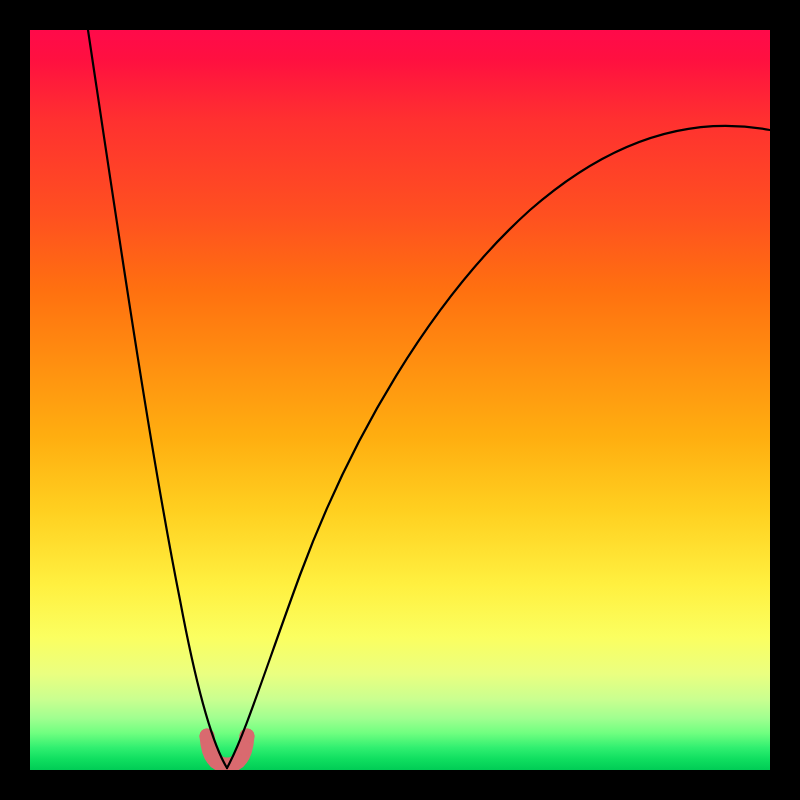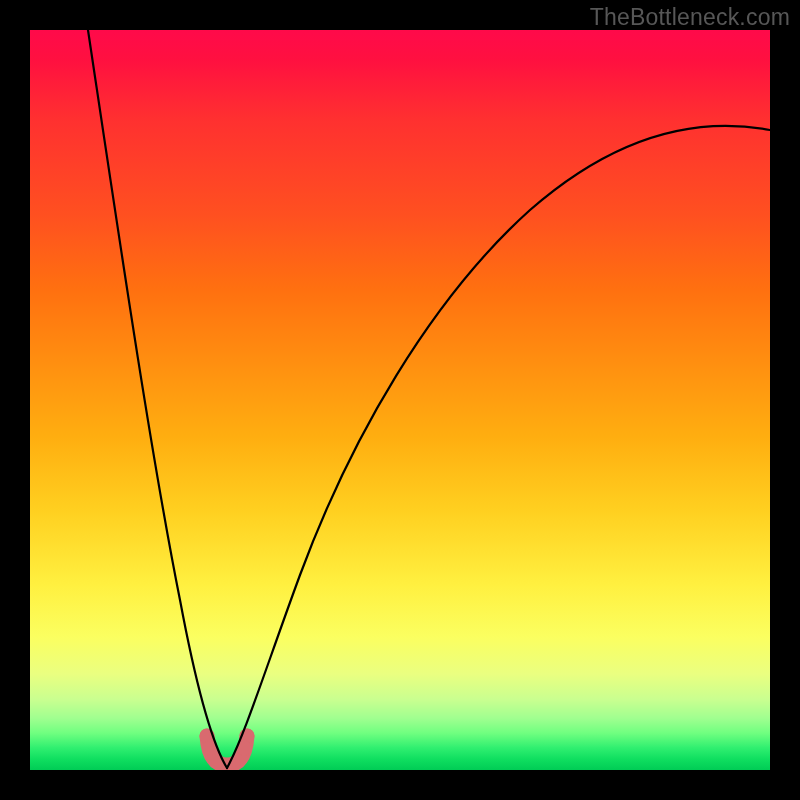--- a/index.html
+++ b/index.html
@@ -94,14 +94,13 @@
                C 85 180, 120 420, 150 570
                C 165 650, 180 710, 197 738" fill="none" stroke="#000" stroke-width="2.2" stroke-linecap="round"></path>
 
       <path d="M 197 738
                C 215 705, 235 640, 270 545
                C 320 410, 400 270, 500 180
                C 580 110, 660 85, 740 100" fill="none" stroke="#000" stroke-width="2.2" stroke-linecap="round"></path>
     </svg>
   </div>
 
-  <div class="watermark">TheBottleneck.com</div>
 </div>
 
 </body></html>

